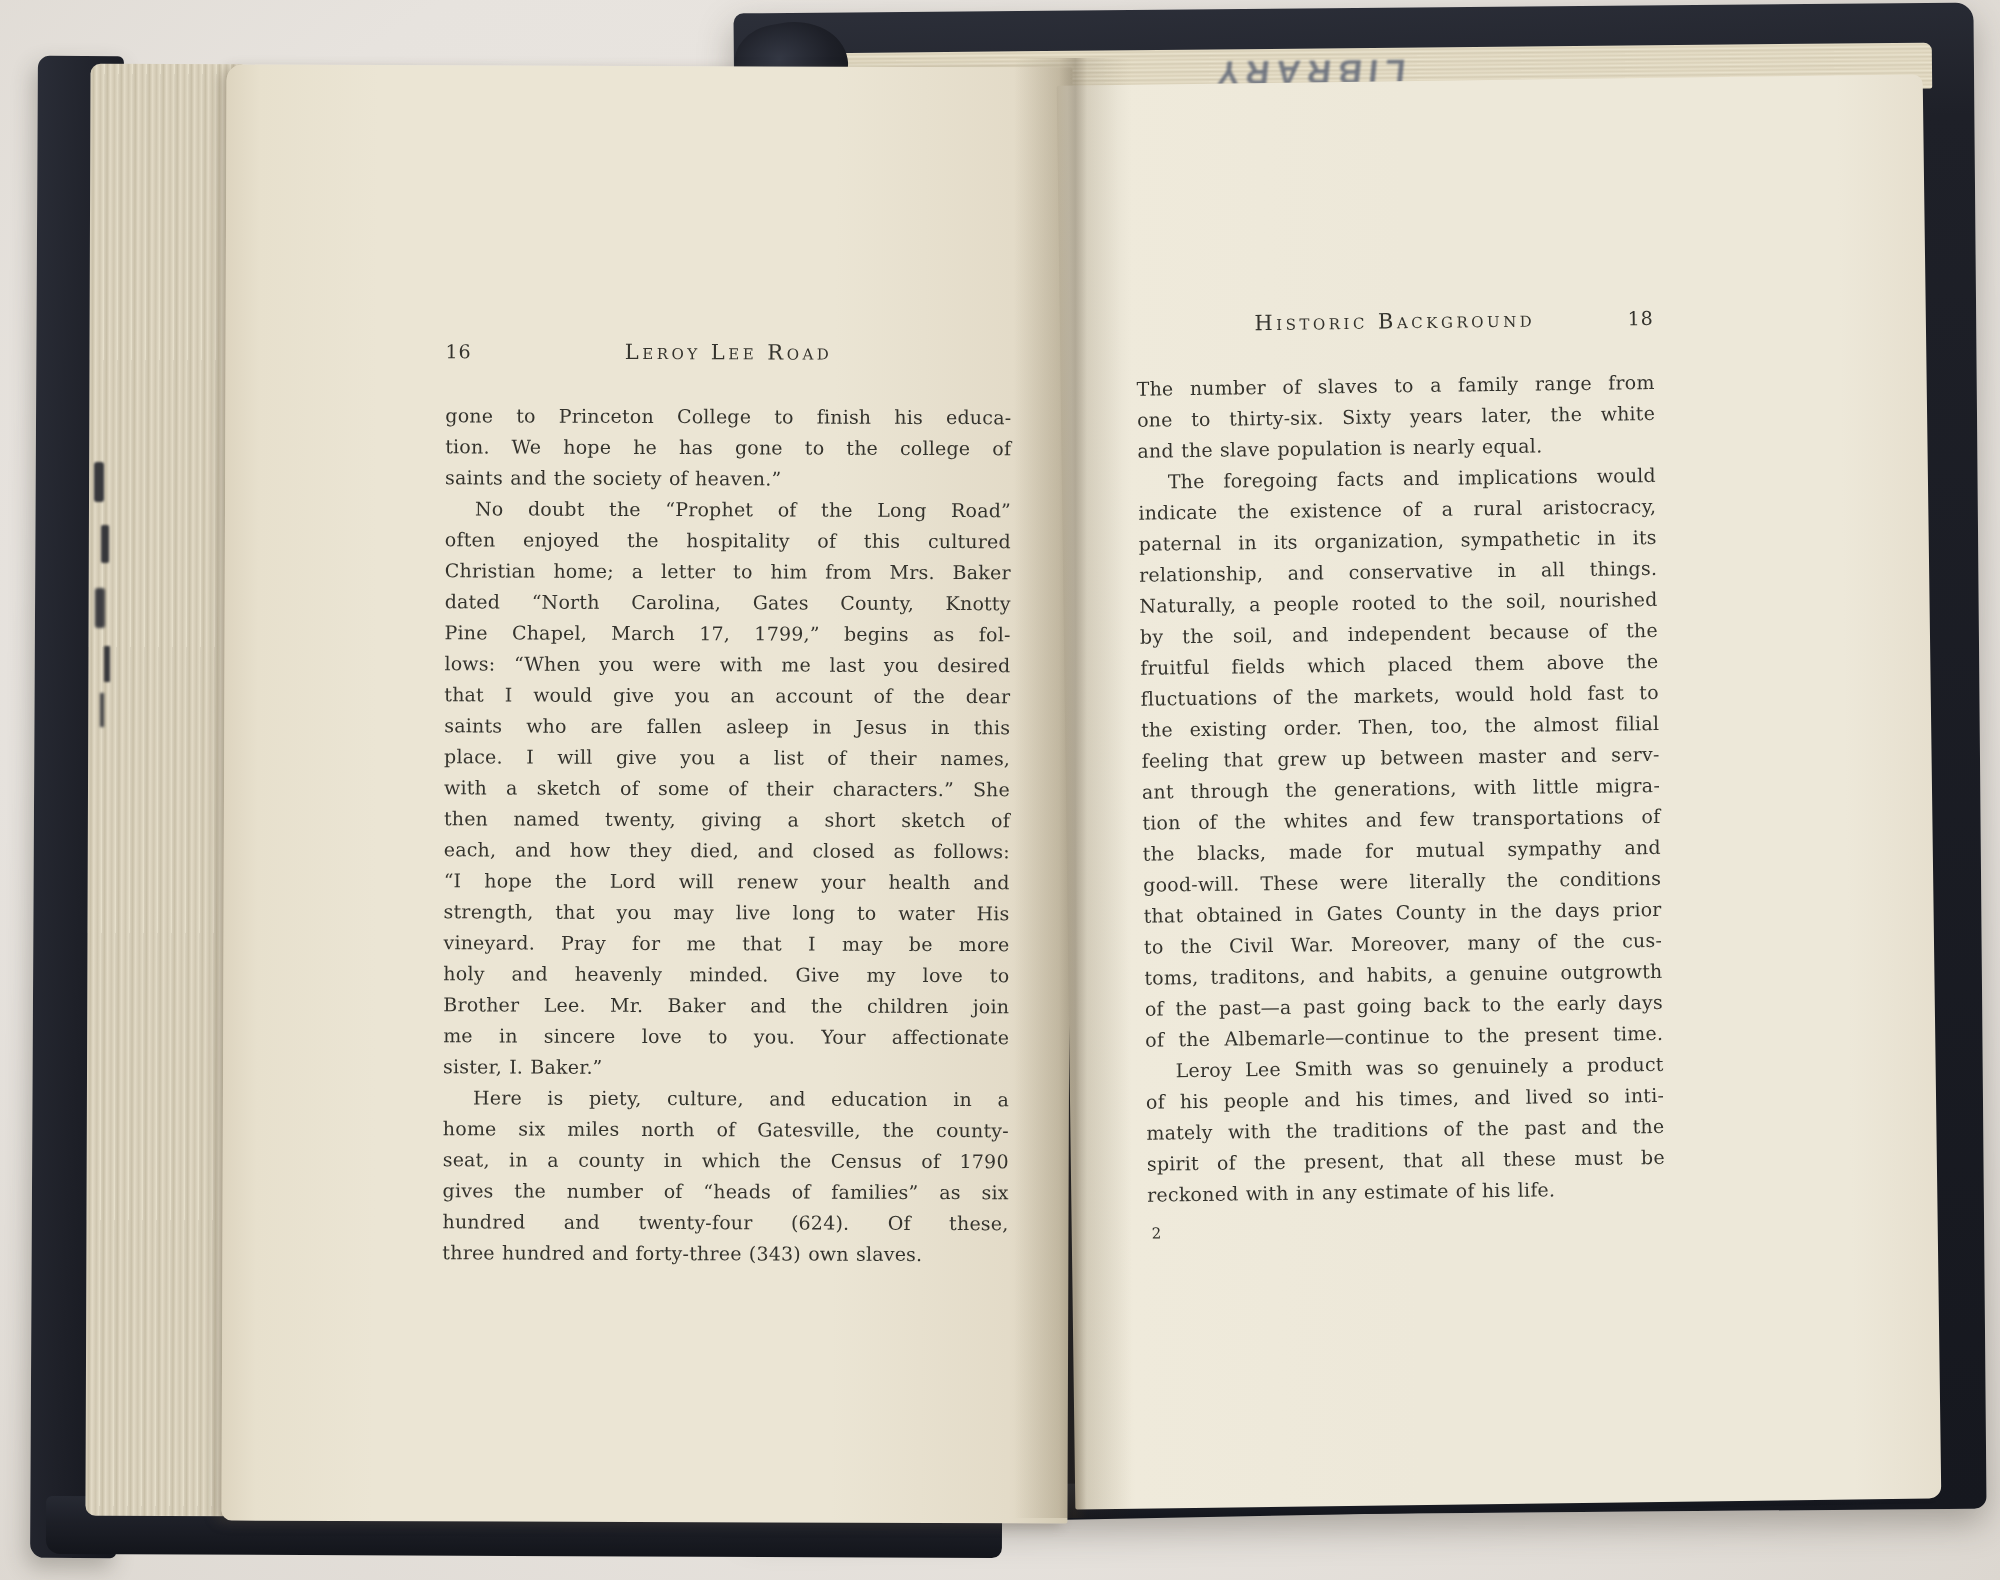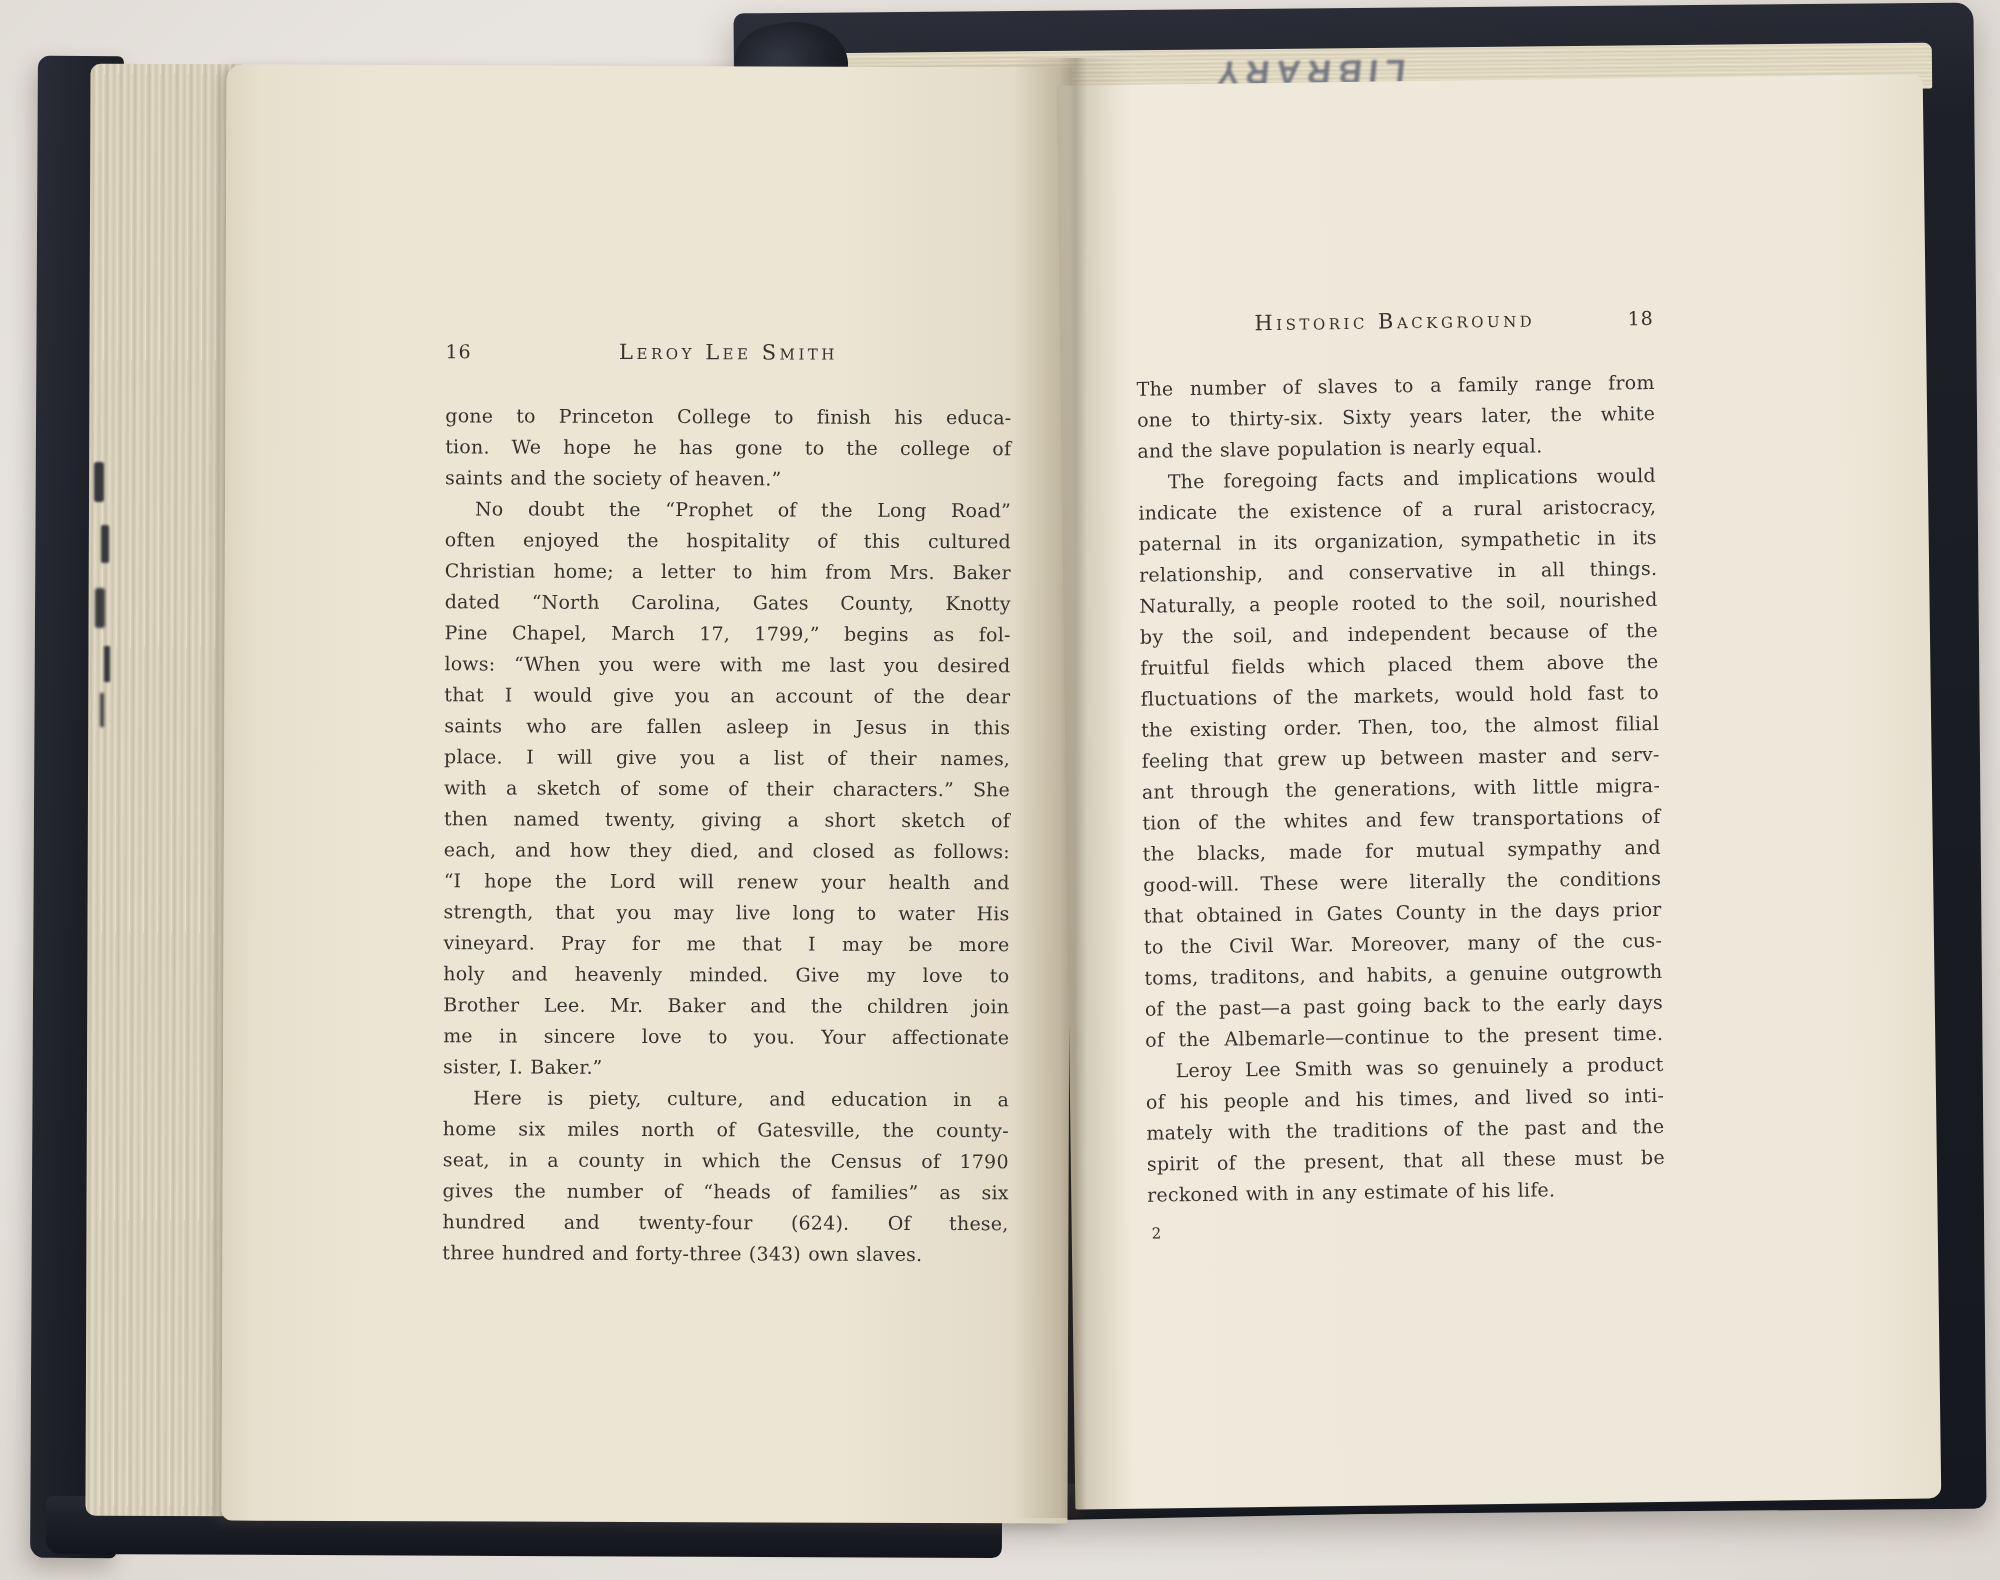--- a/index.html
+++ b/index.html
@@ -152,21 +152,21 @@
 <div class="abs spine-headcap"></div>
 <div class="abs spine-lining-blob"></div>
 
 <div class="abs fore-edge-stack"></div>
 <div class="abs ink-marks"></div>
 
 <div class="abs page page-left">
   <div class="print-area">
     <div class="header-row">
       <span class="folio folio-left">16</span>
-      <span class="running-title">Leroy Lee Smith</span>
+      <span class="running-title">Leroy Lee Road</span>
     </div>
     <div class="body-text">
         <div class="page-line">gone to Princeton College to finish his educa-</div>
         <div class="page-line">tion. We hope he has gone to the college of</div>
         <div class="page-line end">saints and the society of heaven.”</div>
         <div class="page-line indent">No doubt the “Prophet of the Long Road”</div>
         <div class="page-line">often enjoyed the hospitality of this cultured</div>
         <div class="page-line">Christian home; a letter to him from Mrs. Baker</div>
         <div class="page-line">dated “North Carolina, Gates County, Knotty</div>
         <div class="page-line">Pine Chapel, March 17, 1799,” begins as fol-</div>

